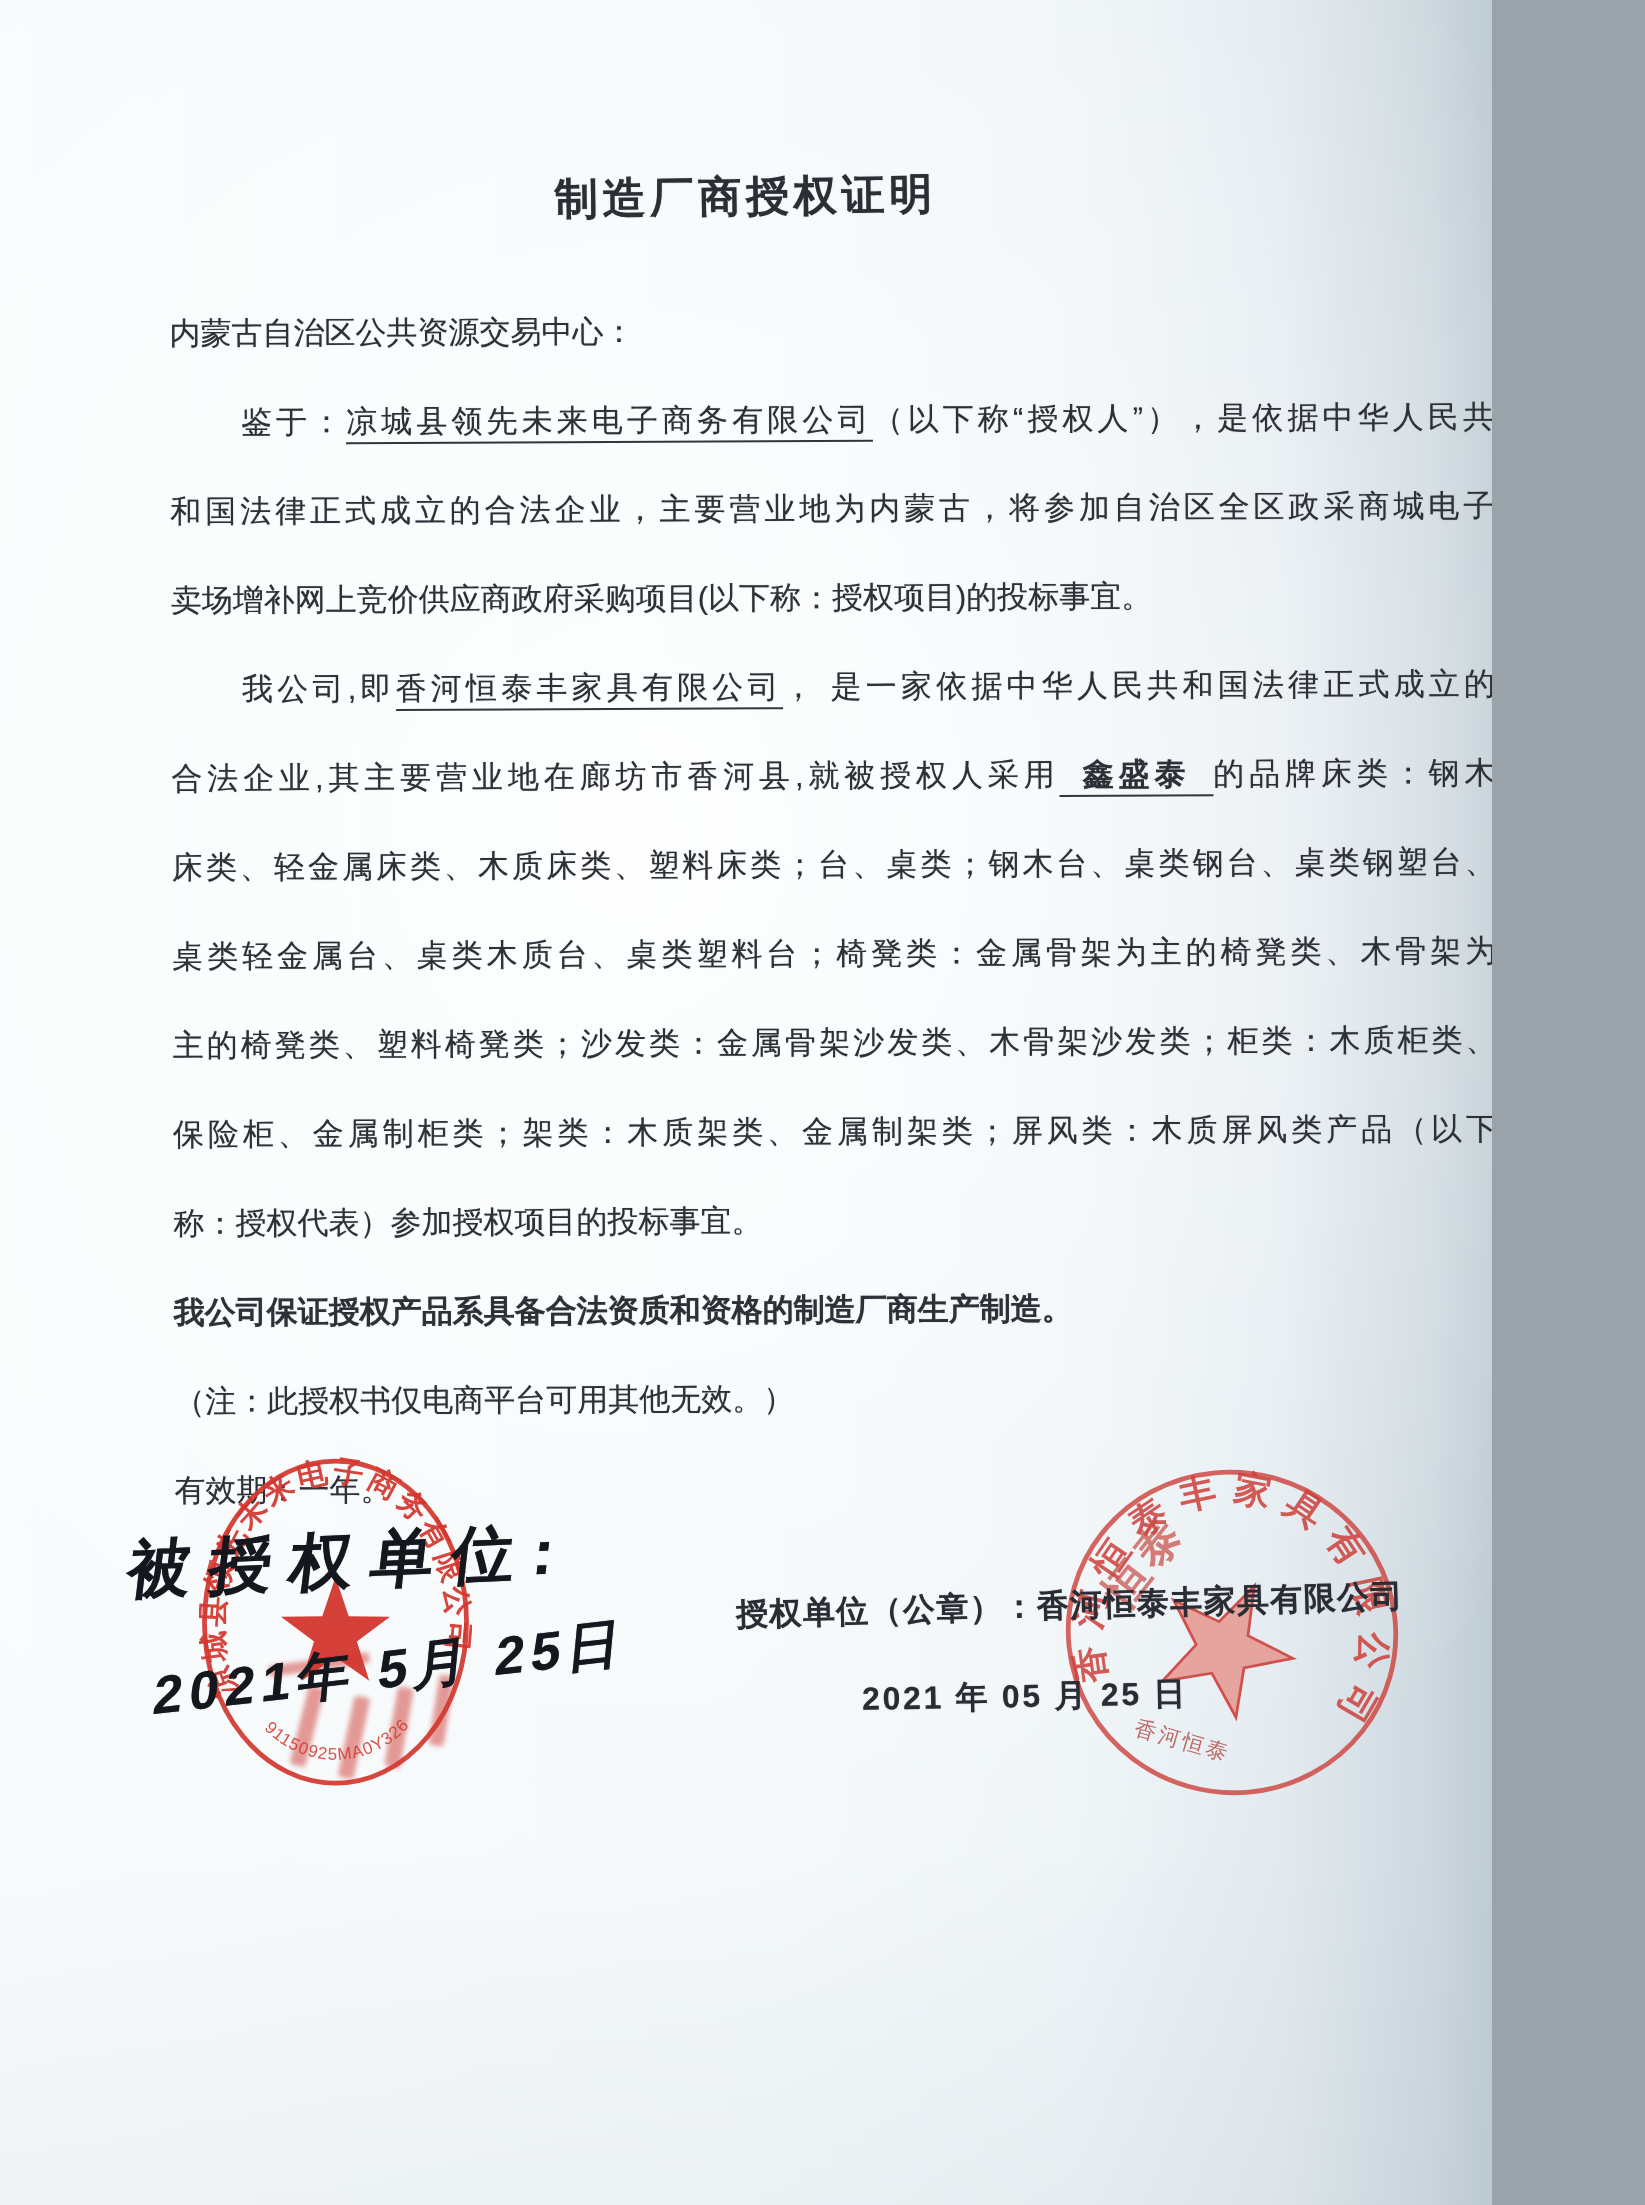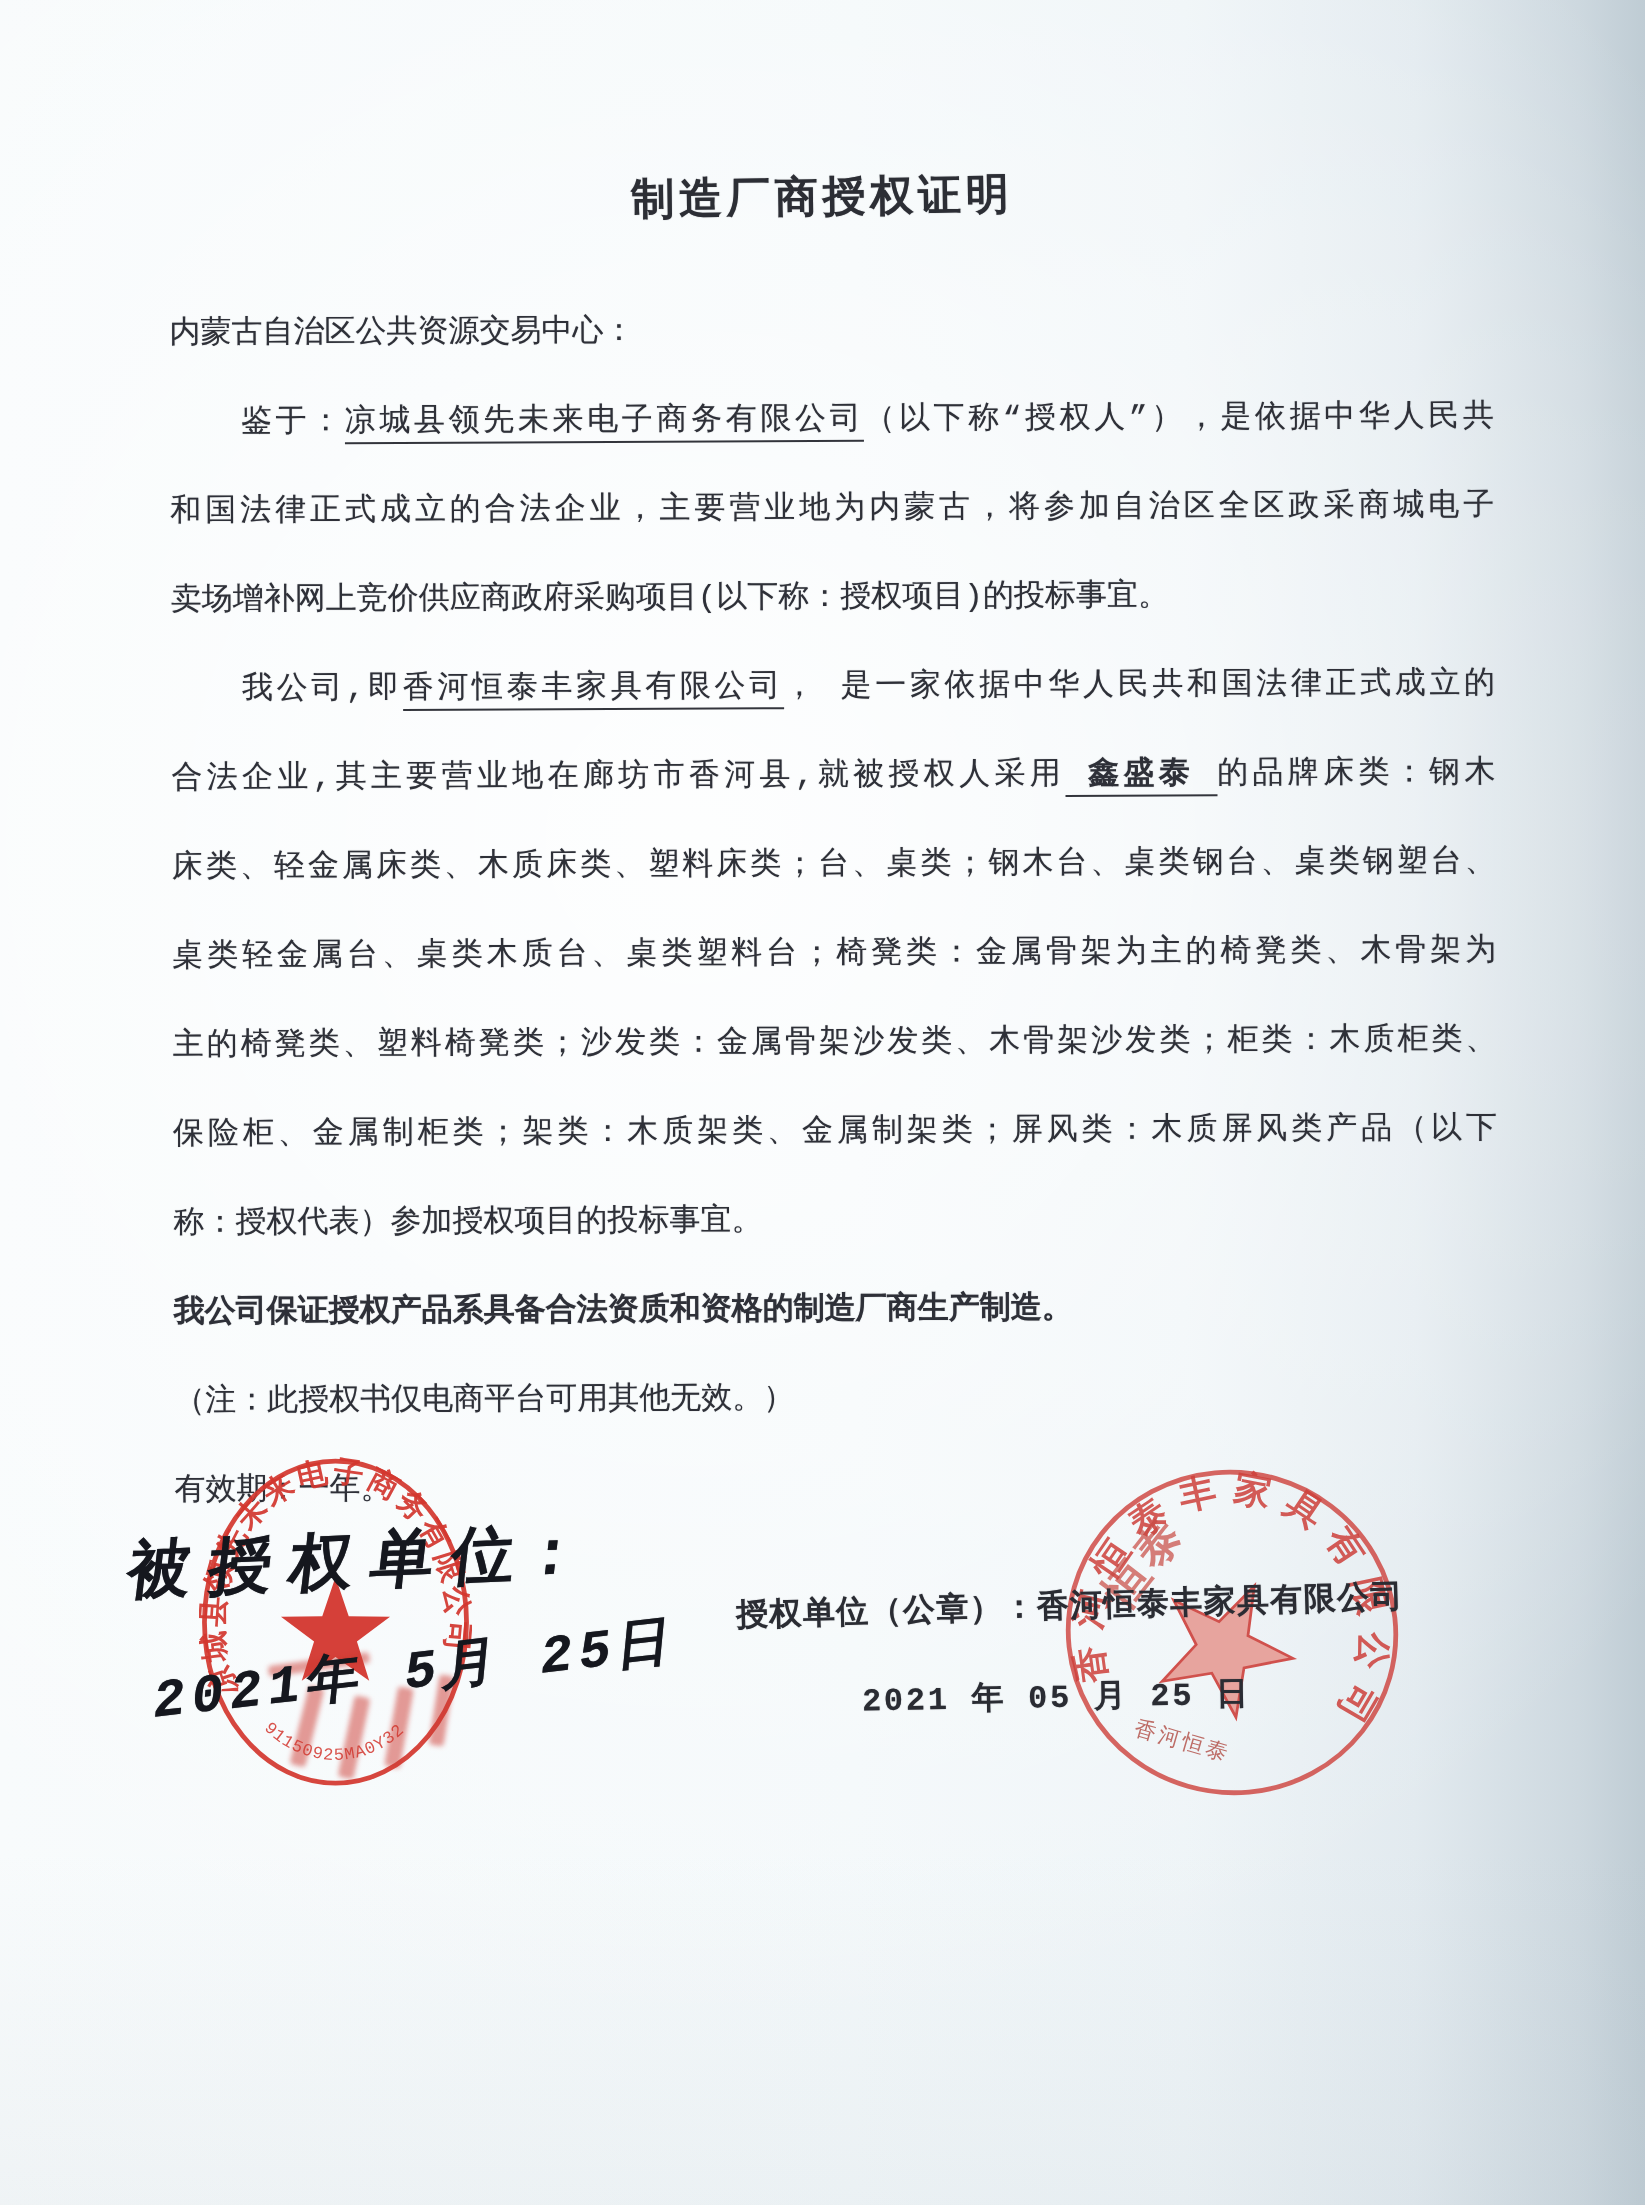--- a/index.html
+++ b/index.html
@@ -1,20 +1,20 @@
 <!DOCTYPE html>
 <html style="font-size:11px"><head>
 <meta charset="utf-8">
 <style>
   html,body{margin:0;padding:0;background:#9aa3a9;}
   .page{
     position:relative;
-    width:1645px;height:2205px;
+    width:1492px;height:2205px;
     overflow:hidden;
-    font-family:Liberation Mono, monospace;
+    font-family:Liberation Sans, sans-serif;
     background:
       radial-gradient(120% 90% at 42% 38%, rgba(255,255,255,.85), rgba(255,255,255,0) 62%),
       linear-gradient(90deg, #f8fbfc 0%, #f3f8fa 52%, #eef4f7 72%, #e2eaef 86%, #cdd8df 96%, #bfccd4 100%),
       linear-gradient(200deg, rgba(255,255,255,0) 70%, rgba(150,165,175,.16) 100%),
       #f3f8fa;
   }
   .shade-bottom{
     position:absolute;left:0;bottom:0;width:100%;height:355px;
     background:linear-gradient(180deg, rgba(160,175,185,0) 0%, rgba(160,175,185,.10) 100%);
     pointer-events:none;

